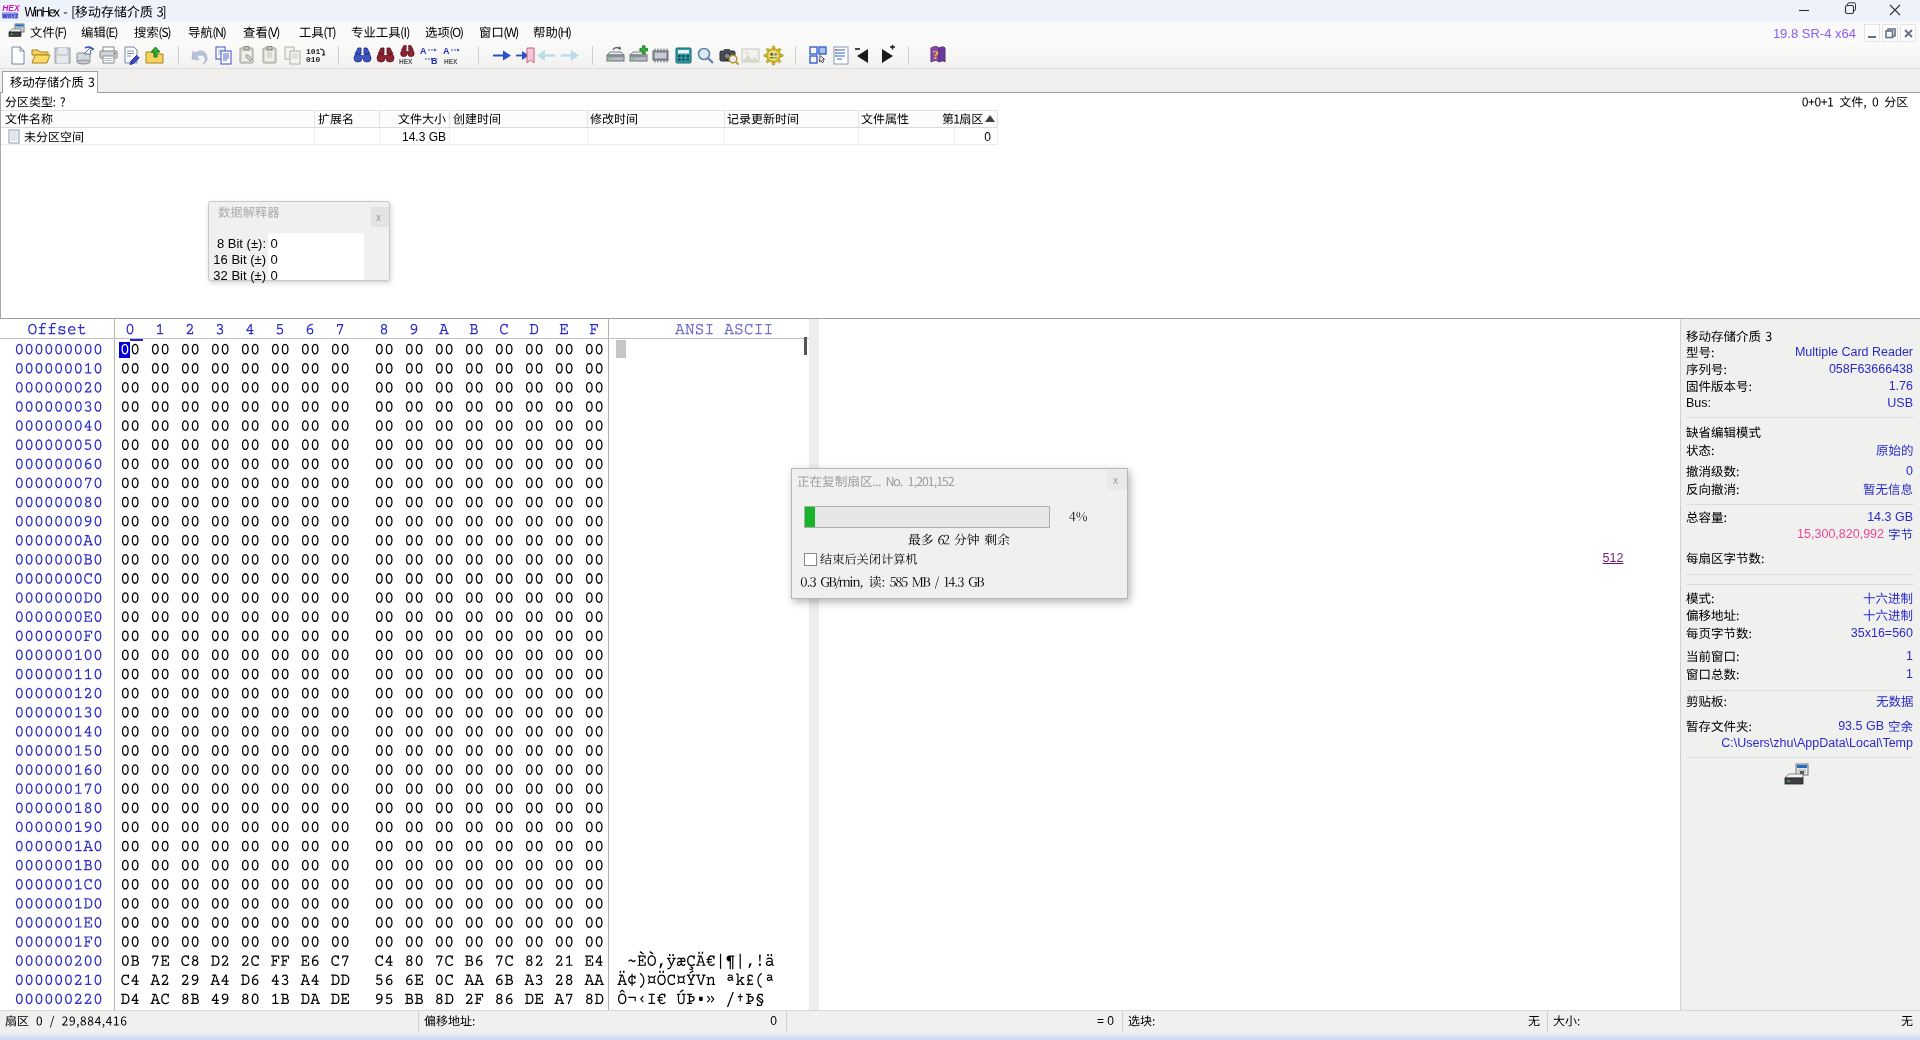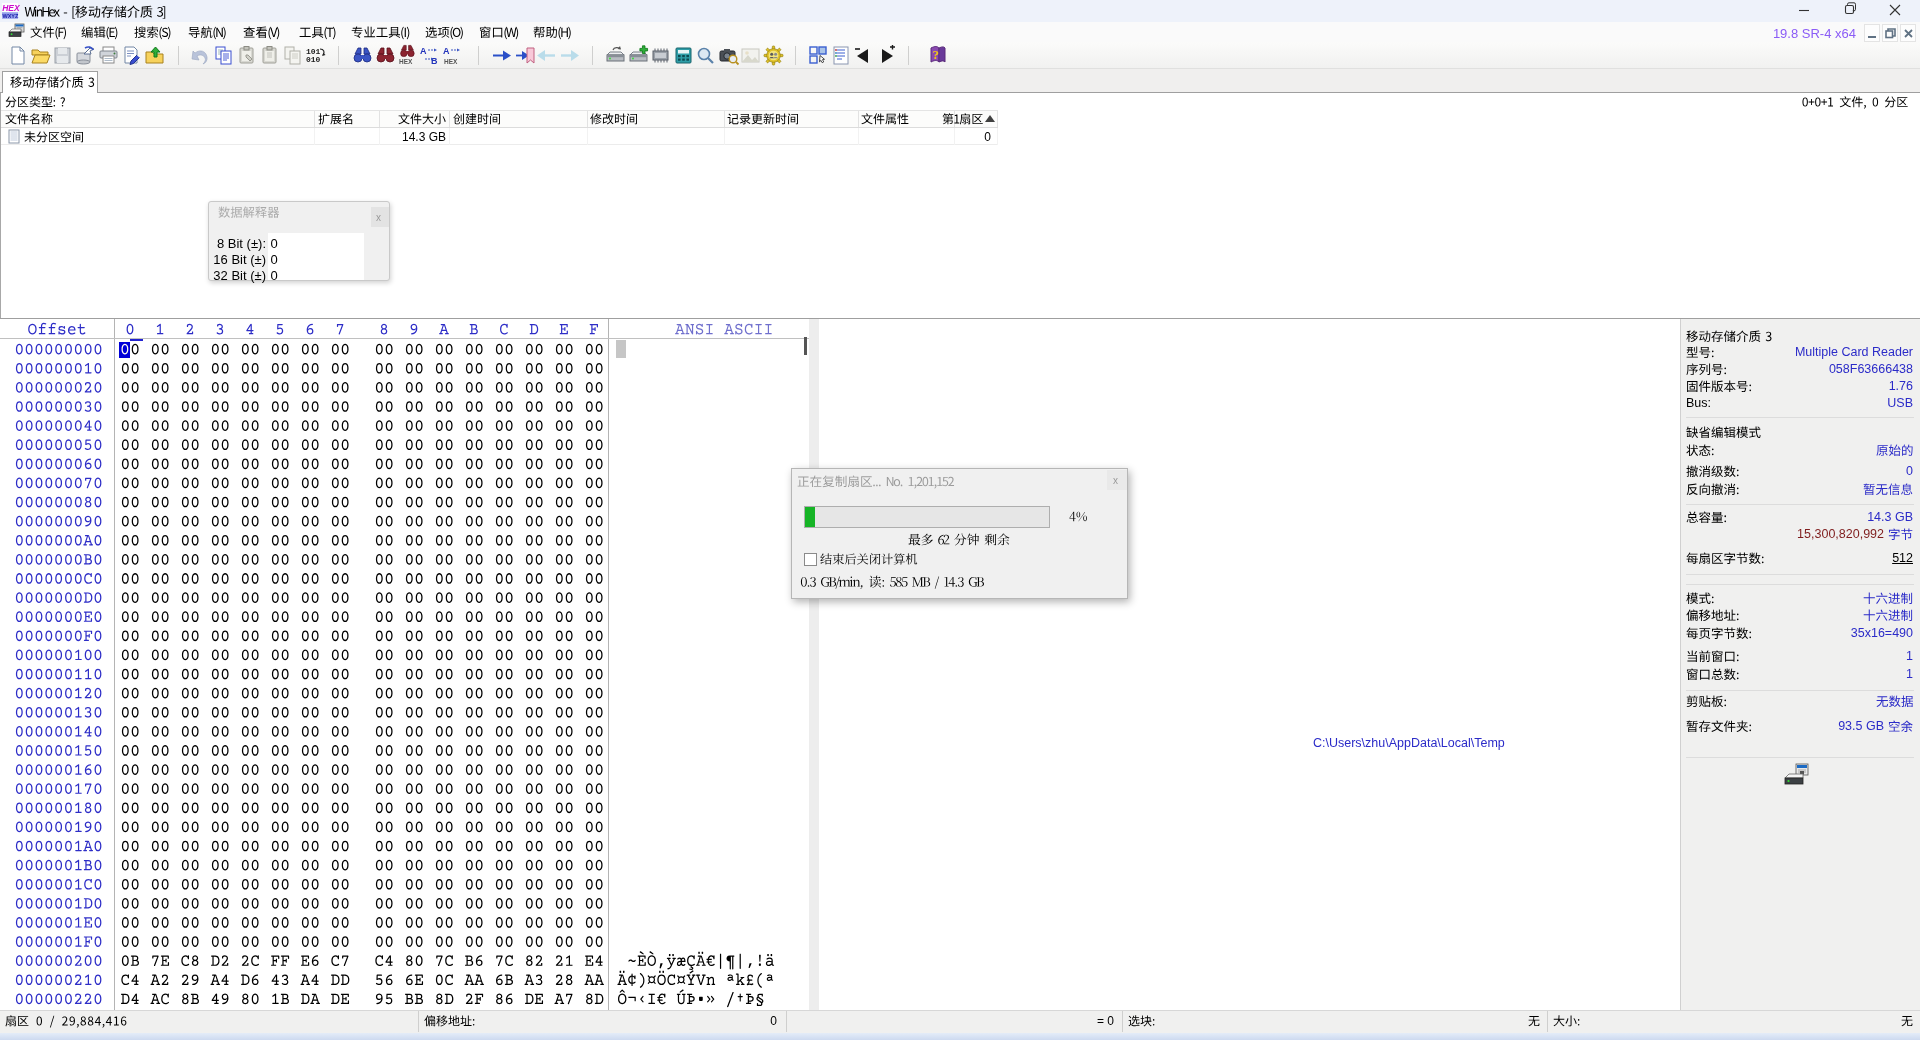--- a/index.html
+++ b/index.html
@@ -1296,33 +1296,33 @@
       <use href="#s3a" x="3000"></use>
     </g>
   </svg>
 <div class="x" style="font:12.5px/18.8px 'Liberation Sans',sans-serif;color:#2b2bc8;top:508.3px;left:1313.0px;width:600px;text-align:right;">14.3&nbsp;GB</div>
 <svg class="t" style="left:1888.0px;top:524.3px" width="27.0" height="19.4">
     <g fill="#2b2bc8" transform="translate(0,15.00) scale(0.012500,-0.012500)">
       <use href="#s5b57" x="0"></use>
       <use href="#s8282" x="1000"></use>
     </g>
   </svg>
-<div class="x" style="font:12.5px/18.8px 'Liberation Sans',sans-serif;color:#7f1d1d;top:525.3px;left:1284.0px;width:600px;text-align:right;">15,300,820,992</div>
+<div class="x" style="font:12.5px/18.8px 'Liberation Sans',sans-serif;color:#ec4899;top:525.3px;left:1284.0px;width:600px;text-align:right;">15,300,820,992</div>
 <svg class="t" style="left:1686.0px;top:547.9px" width="80.5" height="19.4">
     <g fill="#000" transform="translate(0,15.00) scale(0.012500,-0.012500)">
       <use href="#s6bcf" x="0"></use>
       <use href="#s6247" x="1000"></use>
       <use href="#s533a" x="2000"></use>
       <use href="#s5b57" x="3000"></use>
       <use href="#s8282" x="4000"></use>
       <use href="#s6570" x="5000"></use>
       <use href="#s3a" x="6000"></use>
     </g>
   </svg>
-<div class="x" style="font:12.5px/18.8px 'Liberation Sans',sans-serif;color:#000000;top:548.9px;left:1313.0px;width:600px;text-align:right;text-decoration:underline;">512</div>
+<div class="x" style="font:12.5px/18.8px 'Liberation Sans',sans-serif;color:#701a75;top:548.9px;left:1313.0px;width:600px;text-align:center;text-decoration:underline;">512</div>
 <div class="x" style="left:1686px;top:574px;width:228px;height:1px;background:#dcdcdc;"></div>
 <div class="x" style="left:1686px;top:584px;width:228px;height:1px;background:#dcdcdc;"></div>
 <svg class="t" style="left:1686.0px;top:587.6px" width="30.5" height="19.4">
     <g fill="#000" transform="translate(0,15.00) scale(0.012500,-0.012500)">
       <use href="#s6a21" x="0"></use>
       <use href="#s5f0f" x="1000"></use>
       <use href="#s3a" x="2000"></use>
     </g>
   </svg>
 <svg class="t" style="left:1863.0px;top:587.6px" width="52.0" height="19.4">
@@ -1353,21 +1353,21 @@
 <svg class="t" style="left:1686.0px;top:623.2px" width="68.0" height="19.4">
     <g fill="#000" transform="translate(0,15.00) scale(0.012500,-0.012500)">
       <use href="#s6bcf" x="0"></use>
       <use href="#s9875" x="1000"></use>
       <use href="#s5b57" x="2000"></use>
       <use href="#s8282" x="3000"></use>
       <use href="#s6570" x="4000"></use>
       <use href="#s3a" x="5000"></use>
     </g>
   </svg>
-<div class="x" style="font:12.5px/18.8px 'Liberation Sans',sans-serif;color:#2b2bc8;top:624.2px;left:1313.0px;width:600px;text-align:right;">35x16=490</div>
+<div class="x" style="font:12.5px/18.8px 'Liberation Sans',sans-serif;color:#2b2bc8;top:624.2px;left:1313.0px;width:600px;text-align:right;">35x16=560</div>
 <svg class="t" style="left:1686.0px;top:646.3px" width="55.5" height="19.4">
     <g fill="#000" transform="translate(0,15.00) scale(0.012500,-0.012500)">
       <use href="#s5f53" x="0"></use>
       <use href="#s524d" x="1000"></use>
       <use href="#s7a97" x="2000"></use>
       <use href="#s53e3" x="3000"></use>
       <use href="#s3a" x="4000"></use>
     </g>
   </svg>
 <div class="x" style="font:12.5px/18.8px 'Liberation Sans',sans-serif;color:#2b2bc8;top:647.3px;left:1313.0px;width:600px;text-align:right;">1</div>
@@ -1407,21 +1407,21 @@
       <use href="#s3a" x="5000"></use>
     </g>
   </svg>
 <svg class="t" style="left:1888.0px;top:715.6px" width="27.0" height="19.4">
     <g fill="#2b2bc8" transform="translate(0,15.00) scale(0.012500,-0.012500)">
       <use href="#s7a7a" x="0"></use>
       <use href="#s4f59" x="1000"></use>
     </g>
   </svg>
 <div class="x" style="font:12.5px/18.8px 'Liberation Sans',sans-serif;color:#2b2bc8;top:716.6px;left:1284.0px;width:600px;text-align:right;">93.5&nbsp;GB</div>
-<div class="x" style="font:12.5px/18.8px 'Liberation Sans',sans-serif;color:#2b2bc8;top:733.6px;left:1313.0px;width:600px;">C:\Users\zhu\AppData\Local\Temp</div>
+<div class="x" style="font:12.5px/18.8px 'Liberation Sans',sans-serif;color:#2b2bc8;top:733.6px;left:1313.0px;width:600px;text-align:right;">C:\Users\zhu\AppData\Local\Temp</div>
 <div class="x" style="left:1686px;top:757px;width:228px;height:1px;background:#dcdcdc;"></div>
 <svg class="t" style="left:1784px;top:764px" width="30" height="24">
     <rect x="12" y="0" width="12" height="11" fill="#e8e8e8" stroke="#555" stroke-width="0.8"></rect>
     <rect x="13" y="1" width="10" height="3" fill="#1c6bc4"></rect>
     <path d="M14 6h8M14 8h8" stroke="#999" stroke-width="0.8"></path>
     <rect x="16" y="7" width="4" height="3.5" fill="#555"></rect>
     <path d="M1 14l4-4h14v4z" fill="#f4f4f4" stroke="#666" stroke-width="0.8"></path>
     <rect x="1" y="14" width="18" height="6" fill="#3c4044" stroke="#222" stroke-width="0.8"></rect>
     <circle cx="4.5" cy="17" r="1.1" fill="#2ee02e"></circle>
   </svg>

